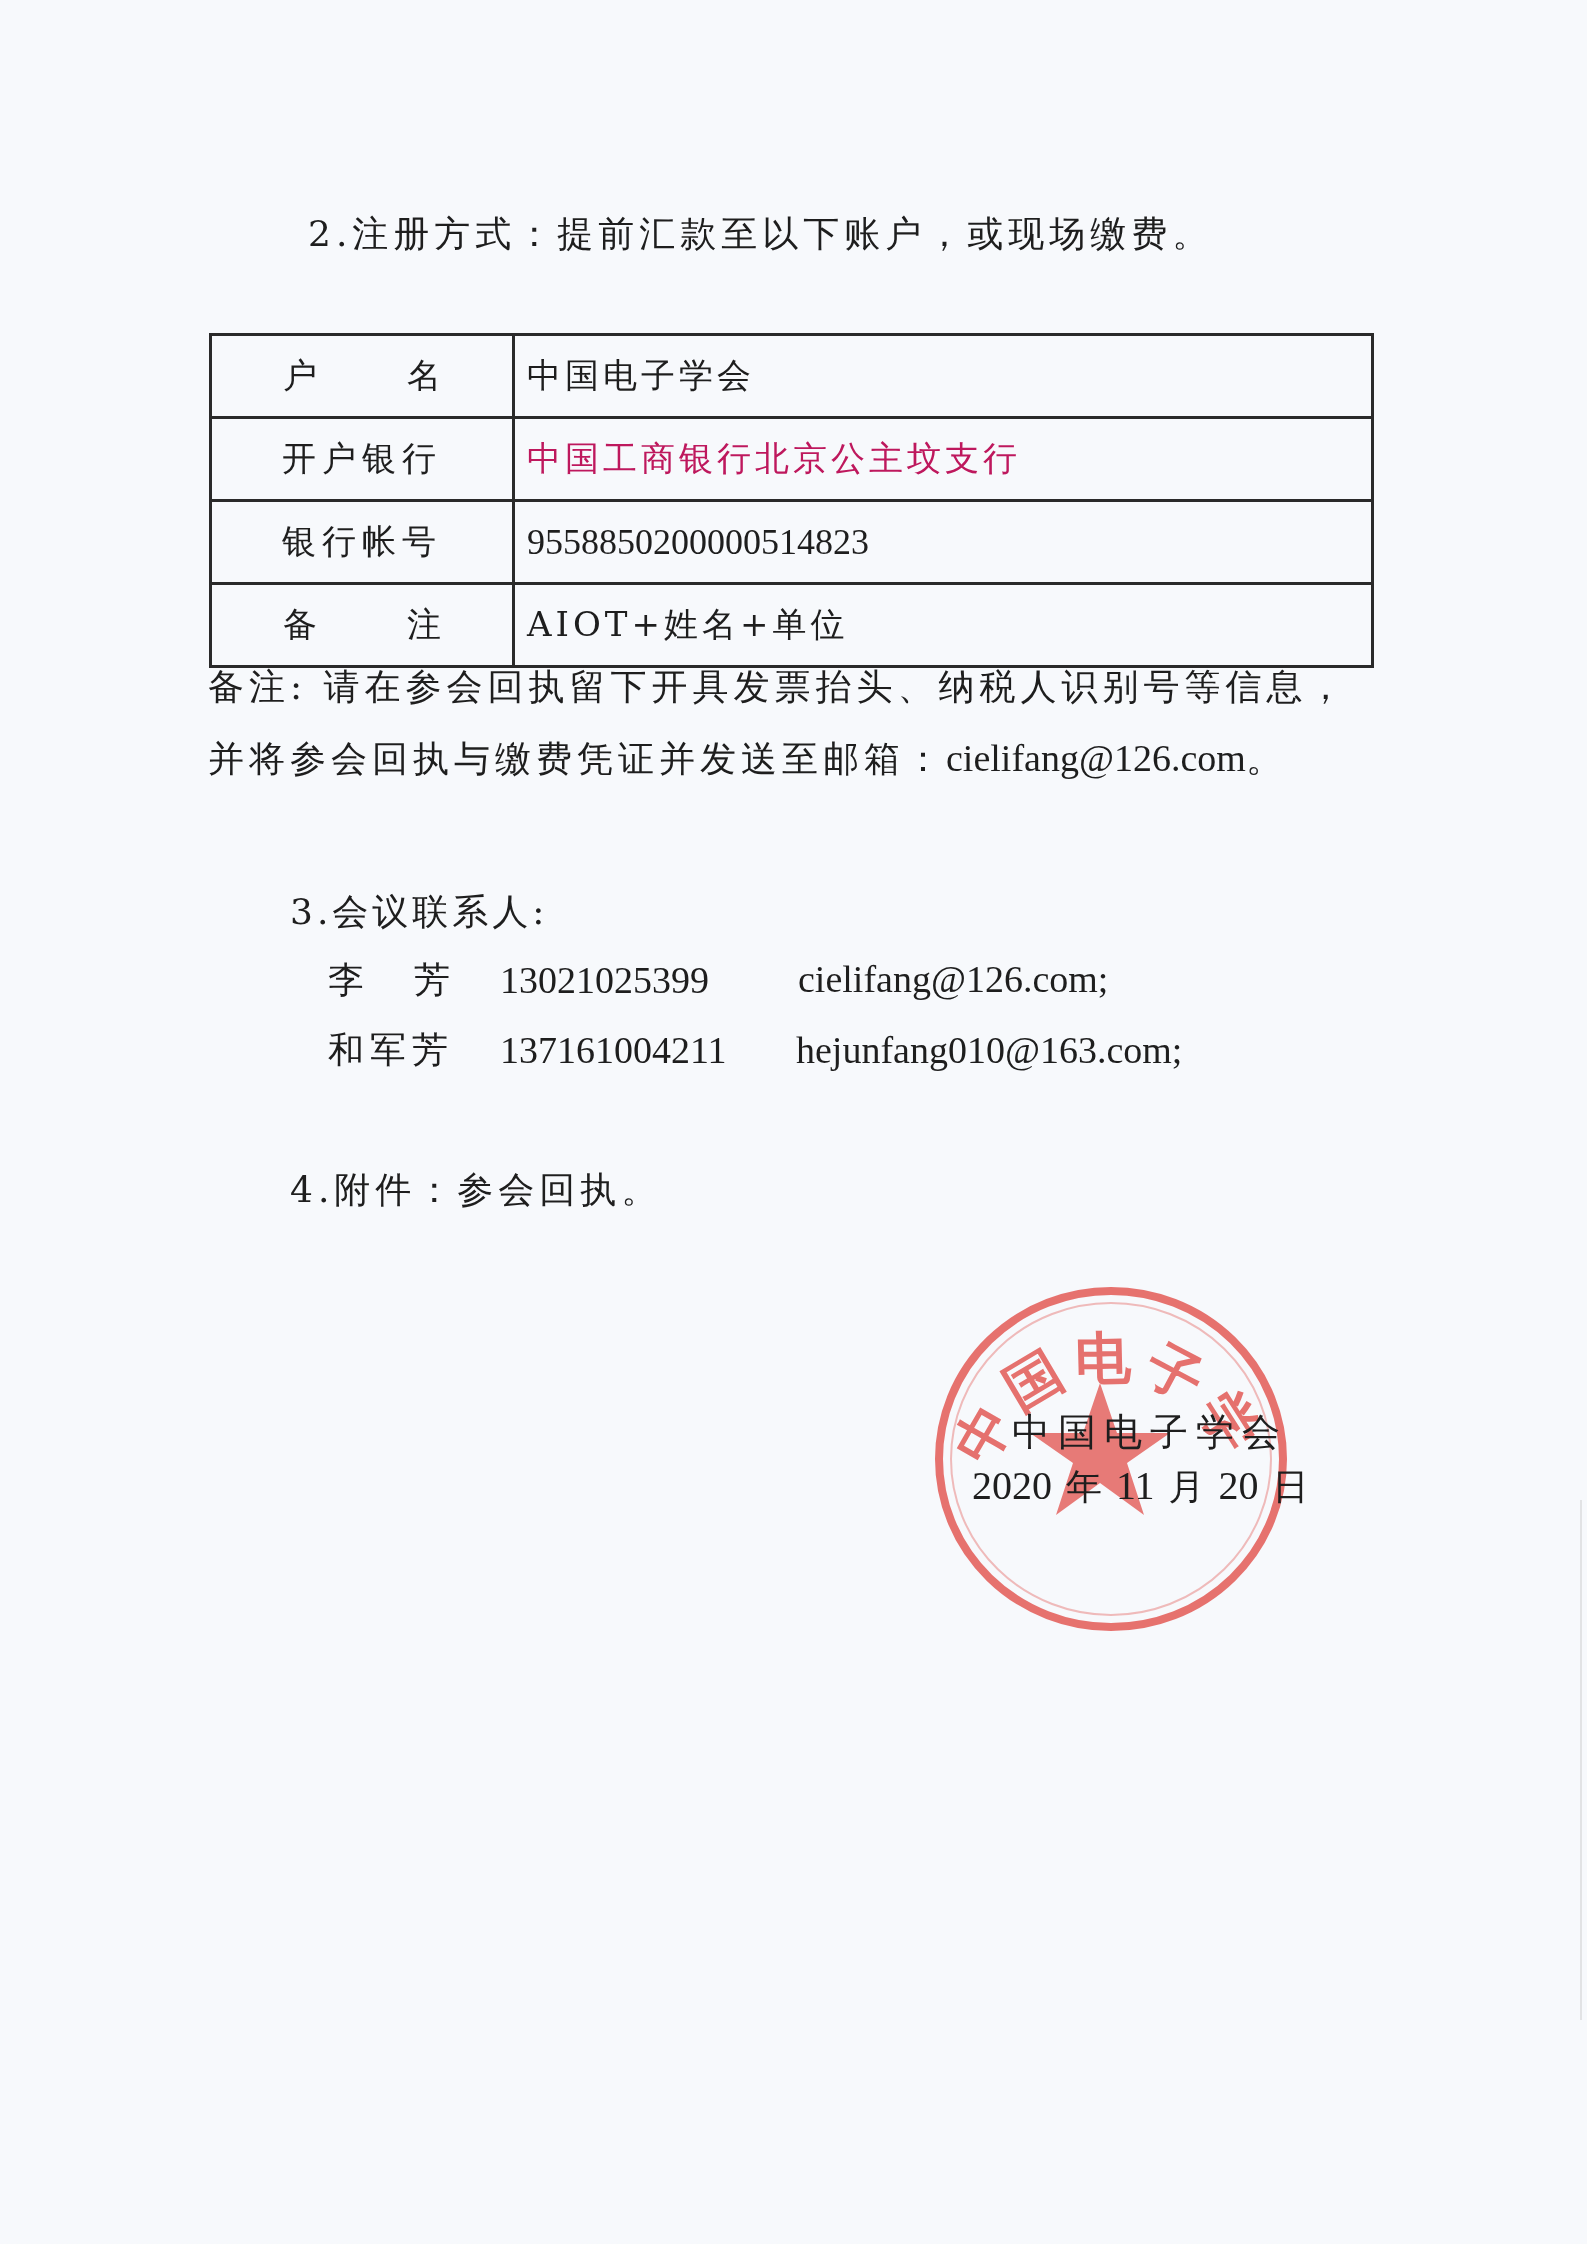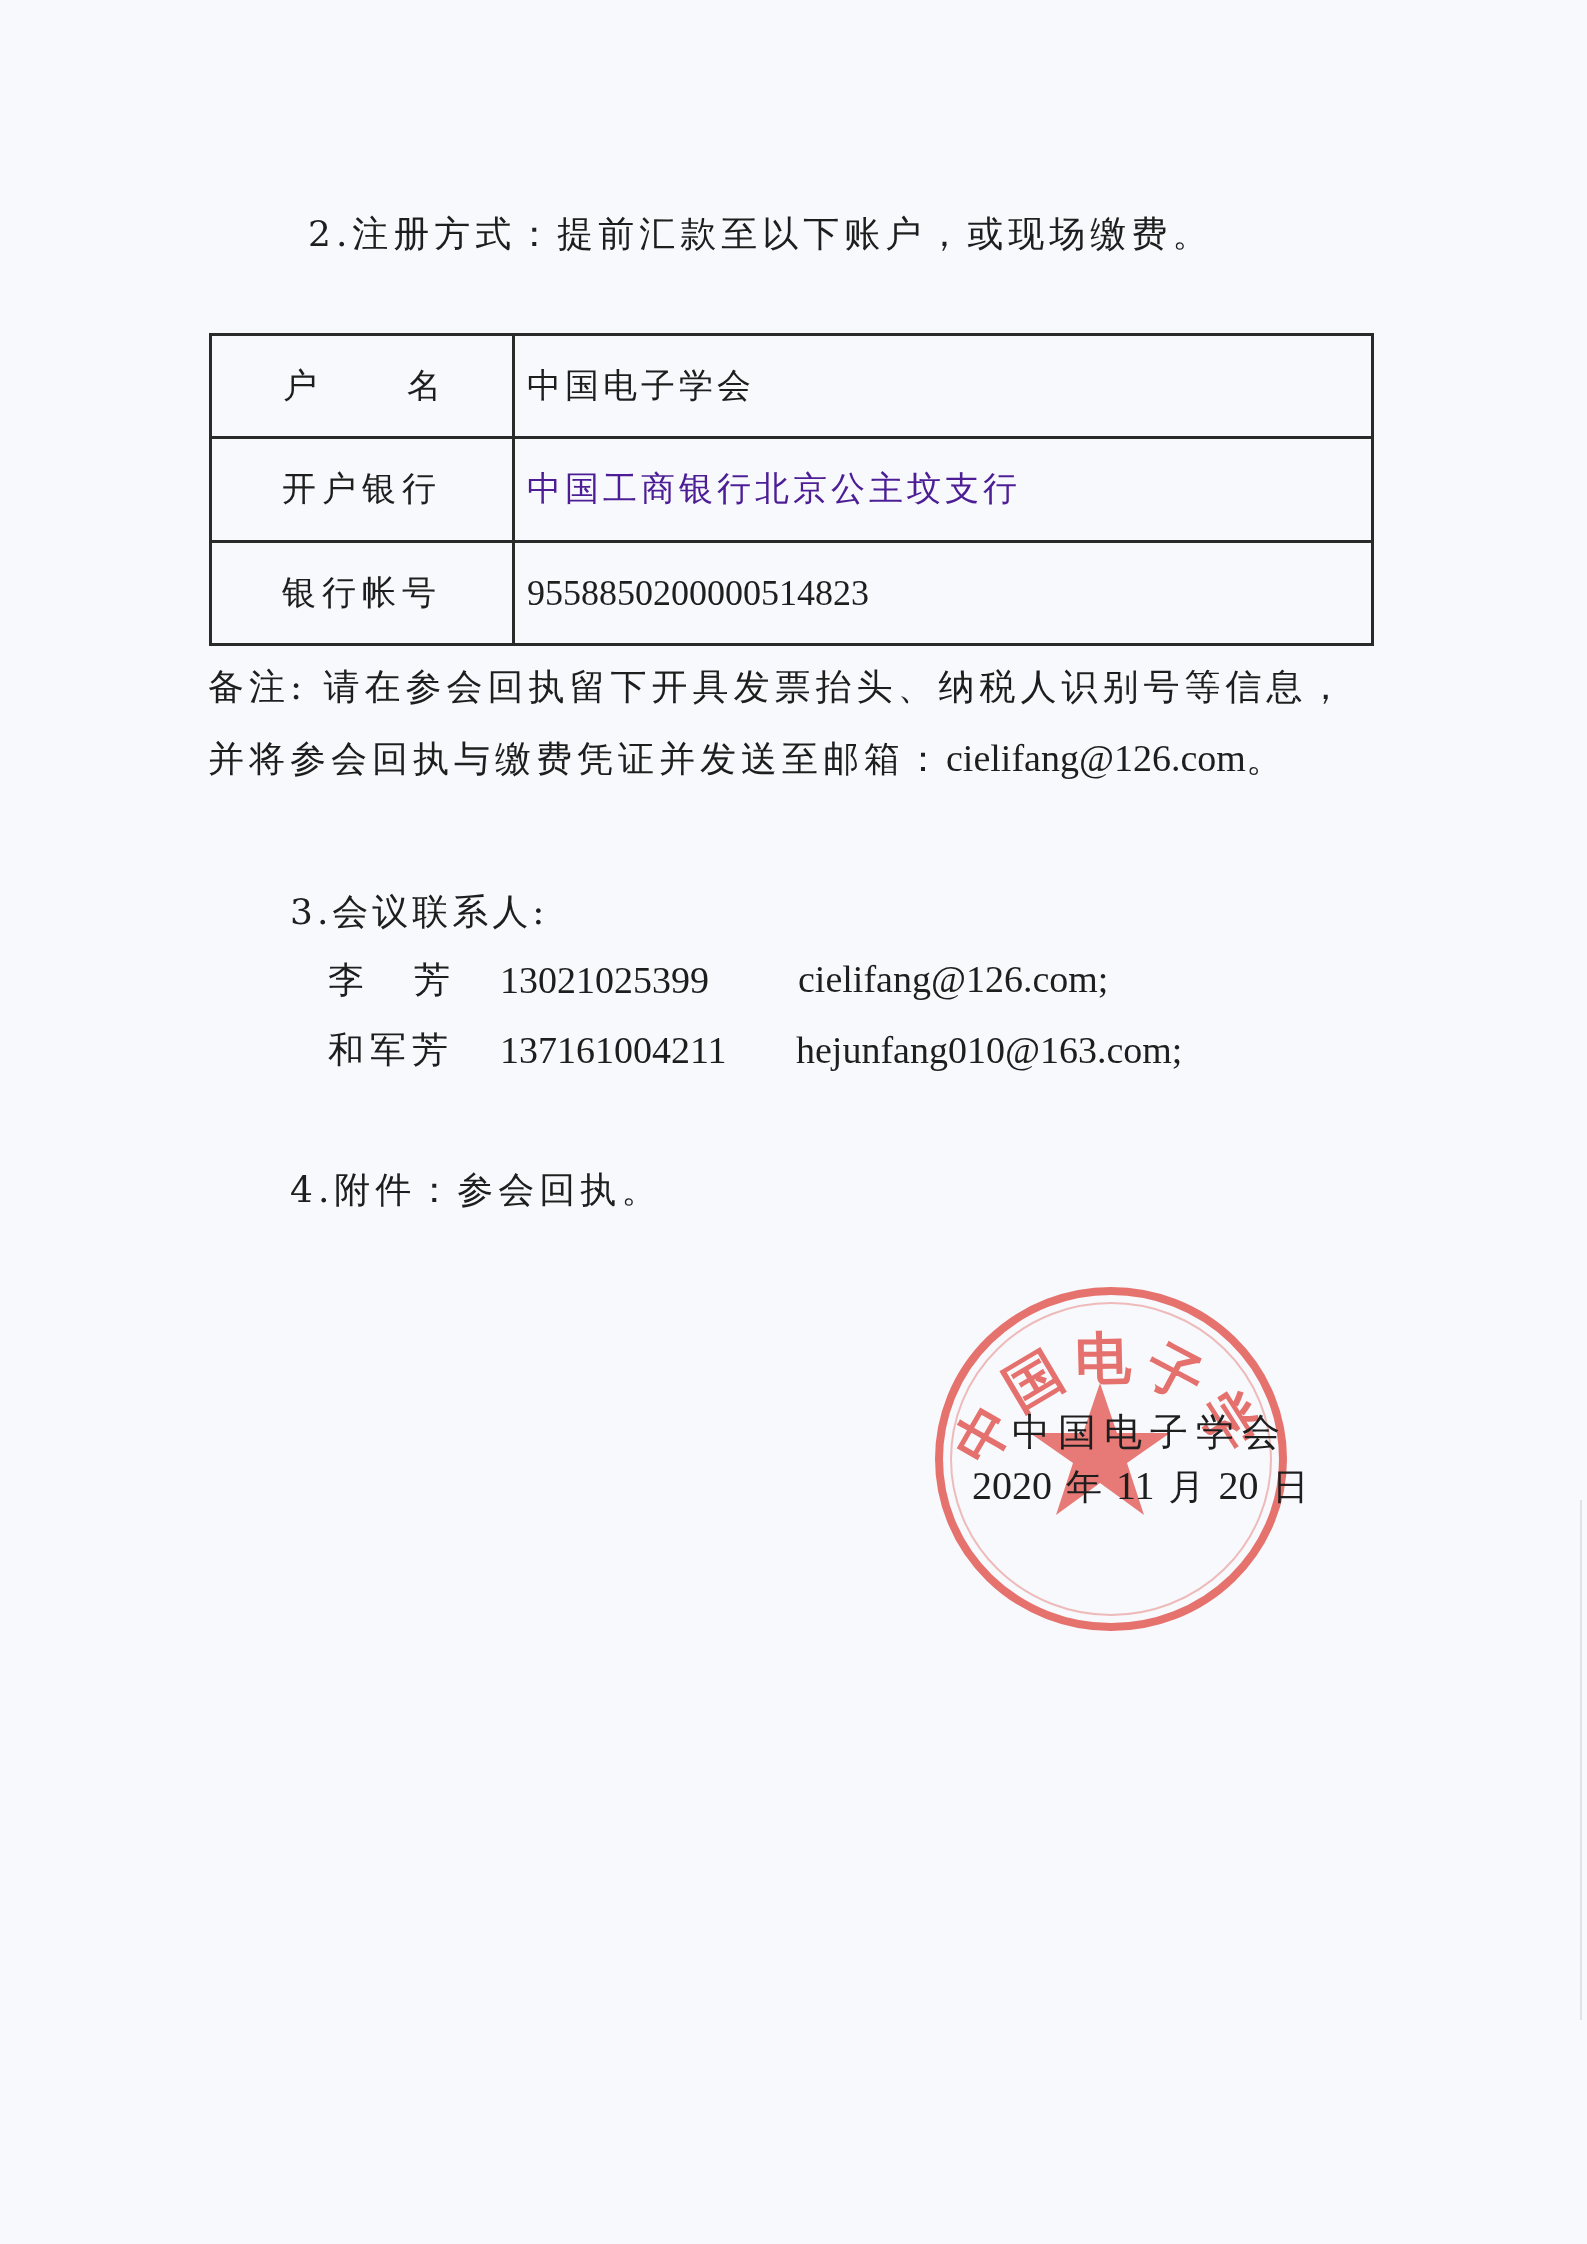--- a/index.html
+++ b/index.html
@@ -34,21 +34,21 @@
       border: 3px solid #2a2a2a;
       height: 72px; padding: 4px;
       font-size: 34px; vertical-align: middle;
     }
     .acct-table td.label {
       width: 292px; text-align: center; letter-spacing: 6px;
     }
     .acct-table td.label.spaced { letter-spacing: 0; }
     .acct-table td.label.spaced span.gap { display: inline-block; width: 90px; }
     .acct-table td.value { padding-left: 12px; letter-spacing: 4px; }
-    .acct-table td.value.faded { color: #4c1d95; }
+    .acct-table td.value.faded { color: #be185d; }
     .acct-table td.value .latin { font-size: 36px; }
 
     #notes-1 { left: 208px; top: 665px; letter-spacing: 5px; }
     #notes-2 { left: 208px; top: 736px; letter-spacing: 5px; }
 
     #heading-3 { left: 290px; top: 890px; letter-spacing: 4px; }
     .contact-name { position: absolute; font-size: 36px; line-height: 44px; white-space: nowrap; text-align: center; }
     .contact-phone, .contact-email { position: absolute; white-space: nowrap; line-height: 44px; }
     #c1-name { left: 328px; top: 958px; letter-spacing: 50px; }
     #c1-phone { left: 500px; top: 958px; }
@@ -85,20 +85,26 @@
       <td class="value">中国电子学会</td>
     </tr>
     <tr>
       <td class="label">开户银行</td>
       <td class="value faded">中国工商银行北京公主坟支行</td>
     </tr>
     <tr>
       <td class="label">银行帐号</td>
       <td class="value"><span class="latin">9558850200000514823</span></td>
     </tr>
+    <tr>
+      <td class="label spaced">
+        <span>备</span><span class="gap"></span><span>注</span>
+      </td>
+      <td class="value">AIOT+姓名+单位</td>
+    </tr>
   </tbody>
     </table>
 
   <div id="notes-1" class="line">备注: 请在参会回执留下开具发票抬头、纳税人识别号等信息，</div>
   <div id="notes-2" class="line">
     <span>并将参会回执与缴费凭证并发送至邮箱：</span><span class="latin">cielifang@126.com。</span>
   </div>
 
   <div id="heading-3" class="line">3.会议联系人:</div>
 

